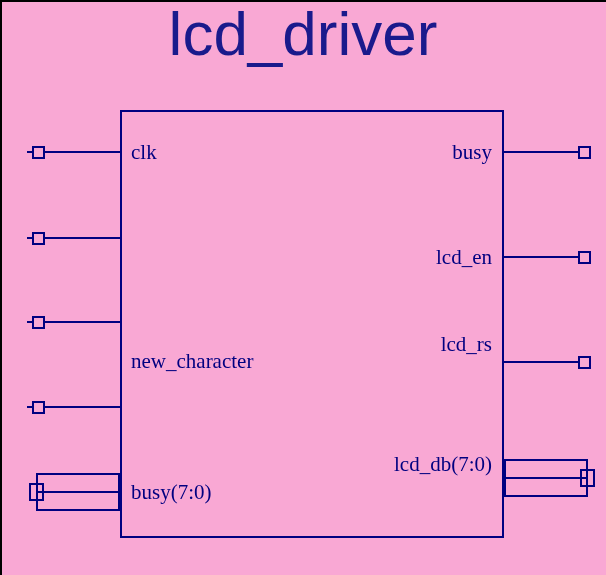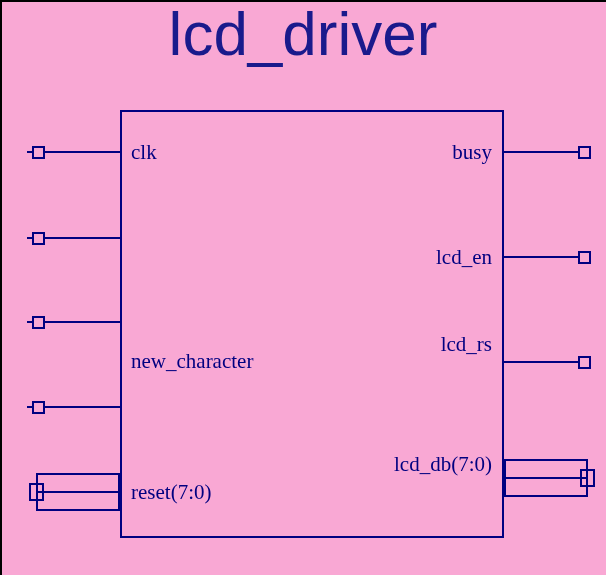--- a/index.html
+++ b/index.html
@@ -135,21 +135,21 @@
   <div class="wire" style="left:45px; top:321px; width:75px;"></div>
   <div class="pin-label in" style="left:131px; top:308px;margin-top:38px;">new_character</div>
 
   <div class="port-sq" style="left:32px; top:400.5px;"></div>
   <div class="notch" style="left:27px; top:406px;"></div>
   <div class="wire" style="left:45px; top:406px; width:75px;"></div>
 
   <div class="bus-rect" style="left:36px; top:473px; width:84px; height:38px;"></div>
   <div class="bus-mid" style="left:36px; top:491px; width:84px;"></div>
   <div class="bus-sq" style="left:29px; top:483px;"></div>
-  <div class="pin-label in" style="left:131px; top:477px;">reset(7:0)</div>
+  <div class="pin-label in" style="left:131px; top:477px;">busy(7:0)</div>
 
   <div class="pin-label out" style="right:114px; top:137px;">busy</div>
   <div class="wire" style="left:504px; top:151px; width:76px;"></div>
   <div class="port-sq" style="left:578px; top:145.5px;"></div>
 
   <div class="pin-label out" style="right:114px; top:242px;">lcd_en</div>
   <div class="wire" style="left:504px; top:256px; width:76px;"></div>
   <div class="port-sq" style="left:578px; top:250.5px;"></div>
 
   <div class="pin-label out" style="right:114px; top:329px;">lcd_rs</div>

